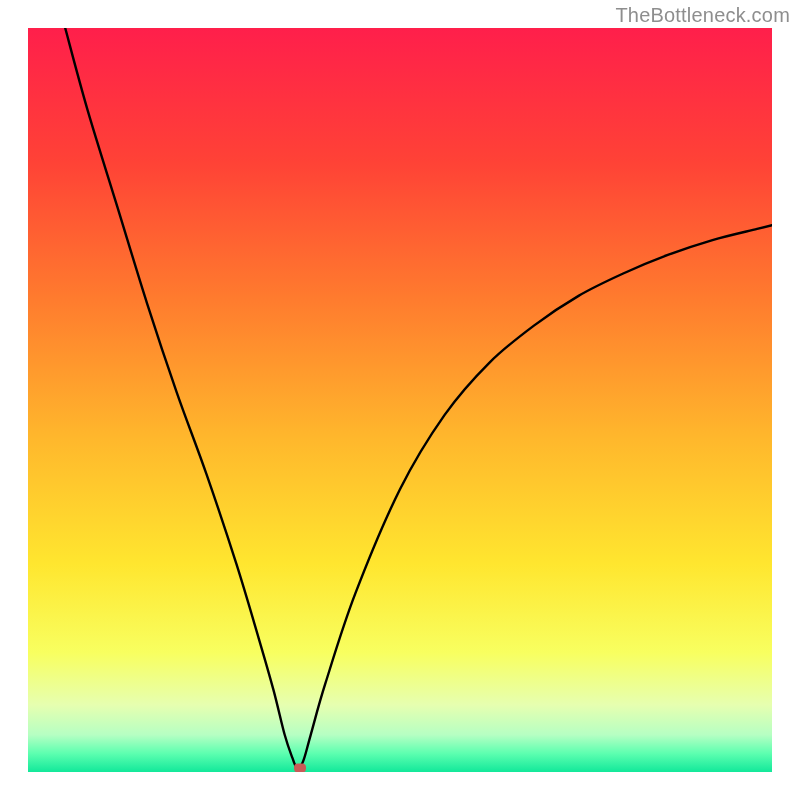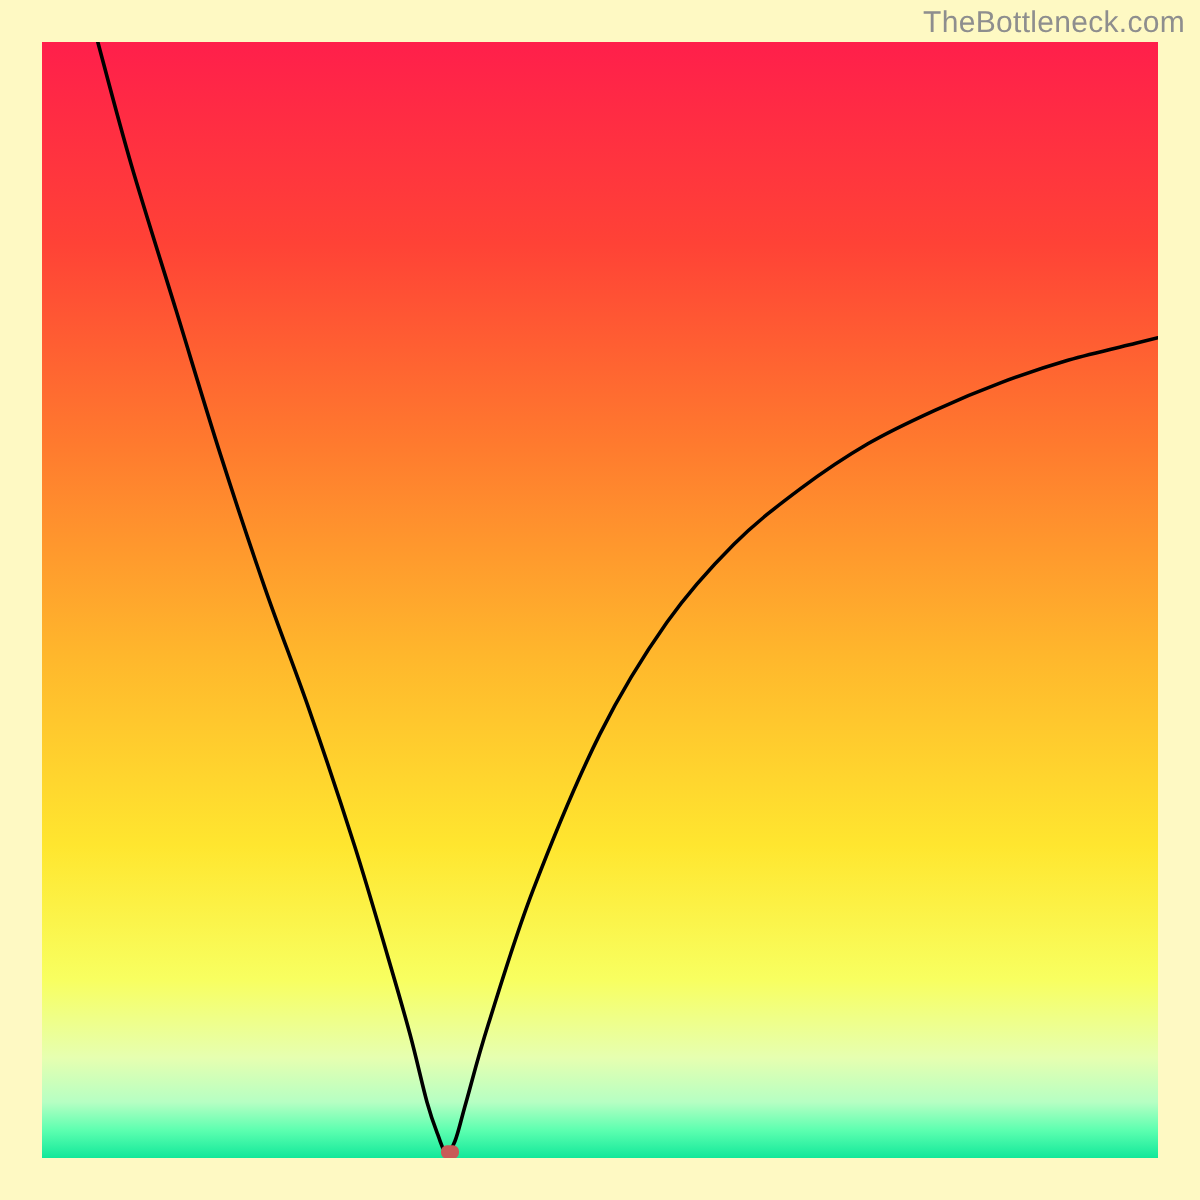--- a/index.html
+++ b/index.html
@@ -8,21 +8,21 @@
     width: 800px;
     height: 800px;
     background: #000;
     overflow: hidden;
     font-family: Arial, Helvetica, sans-serif;
   }
   .stage {
     position: relative;
     width: 800px;
     height: 800px;
-    background: #fef9c3;
+    background: #ffffff;
   }
   .plot-area {
     position: absolute;
     left: 28px;
     top: 28px;
     width: 744px;
     height: 744px;
     overflow: hidden;
   }
   .gradient-fill {

